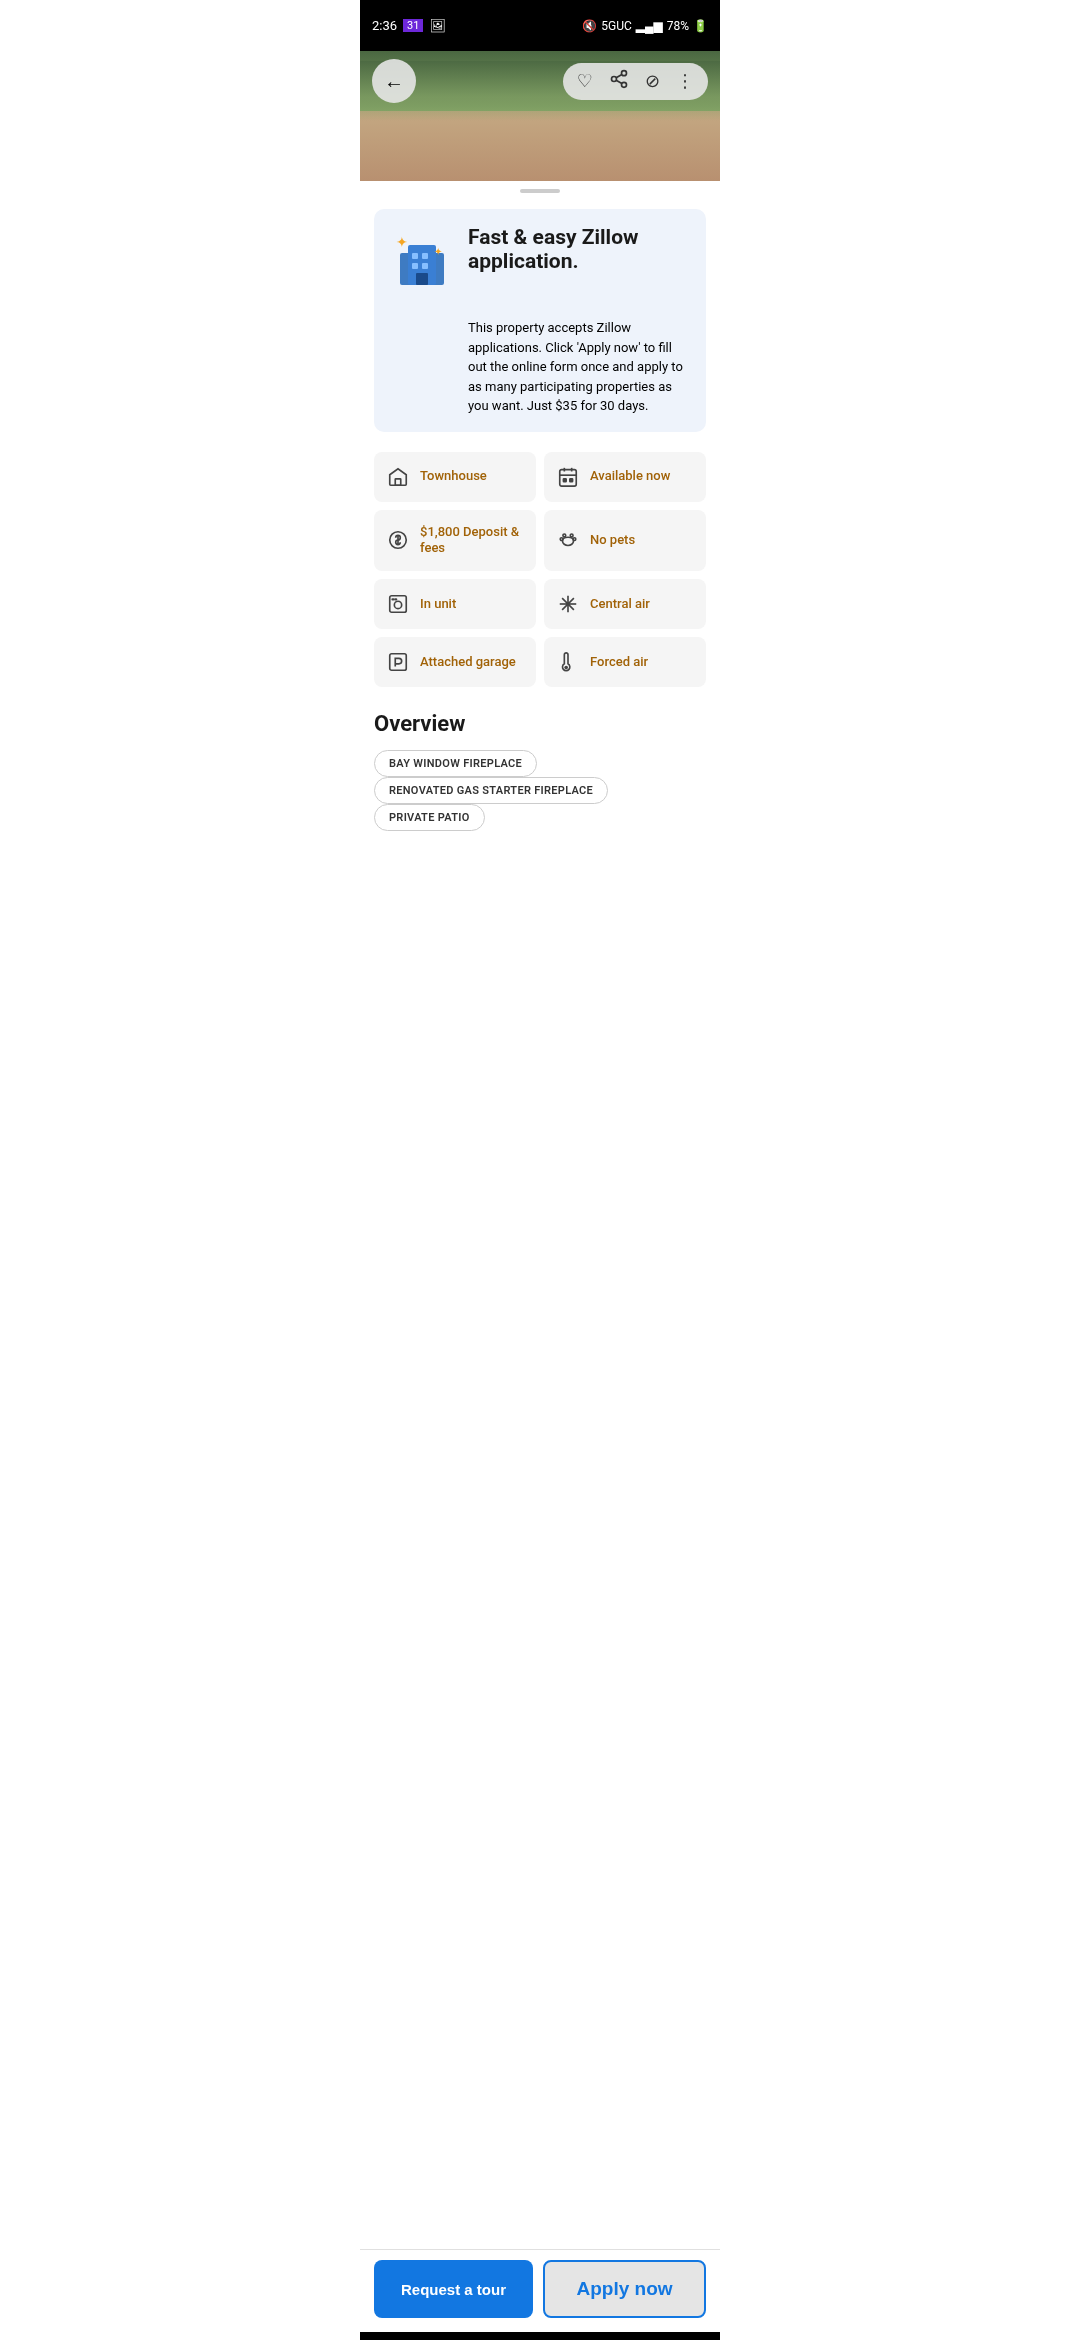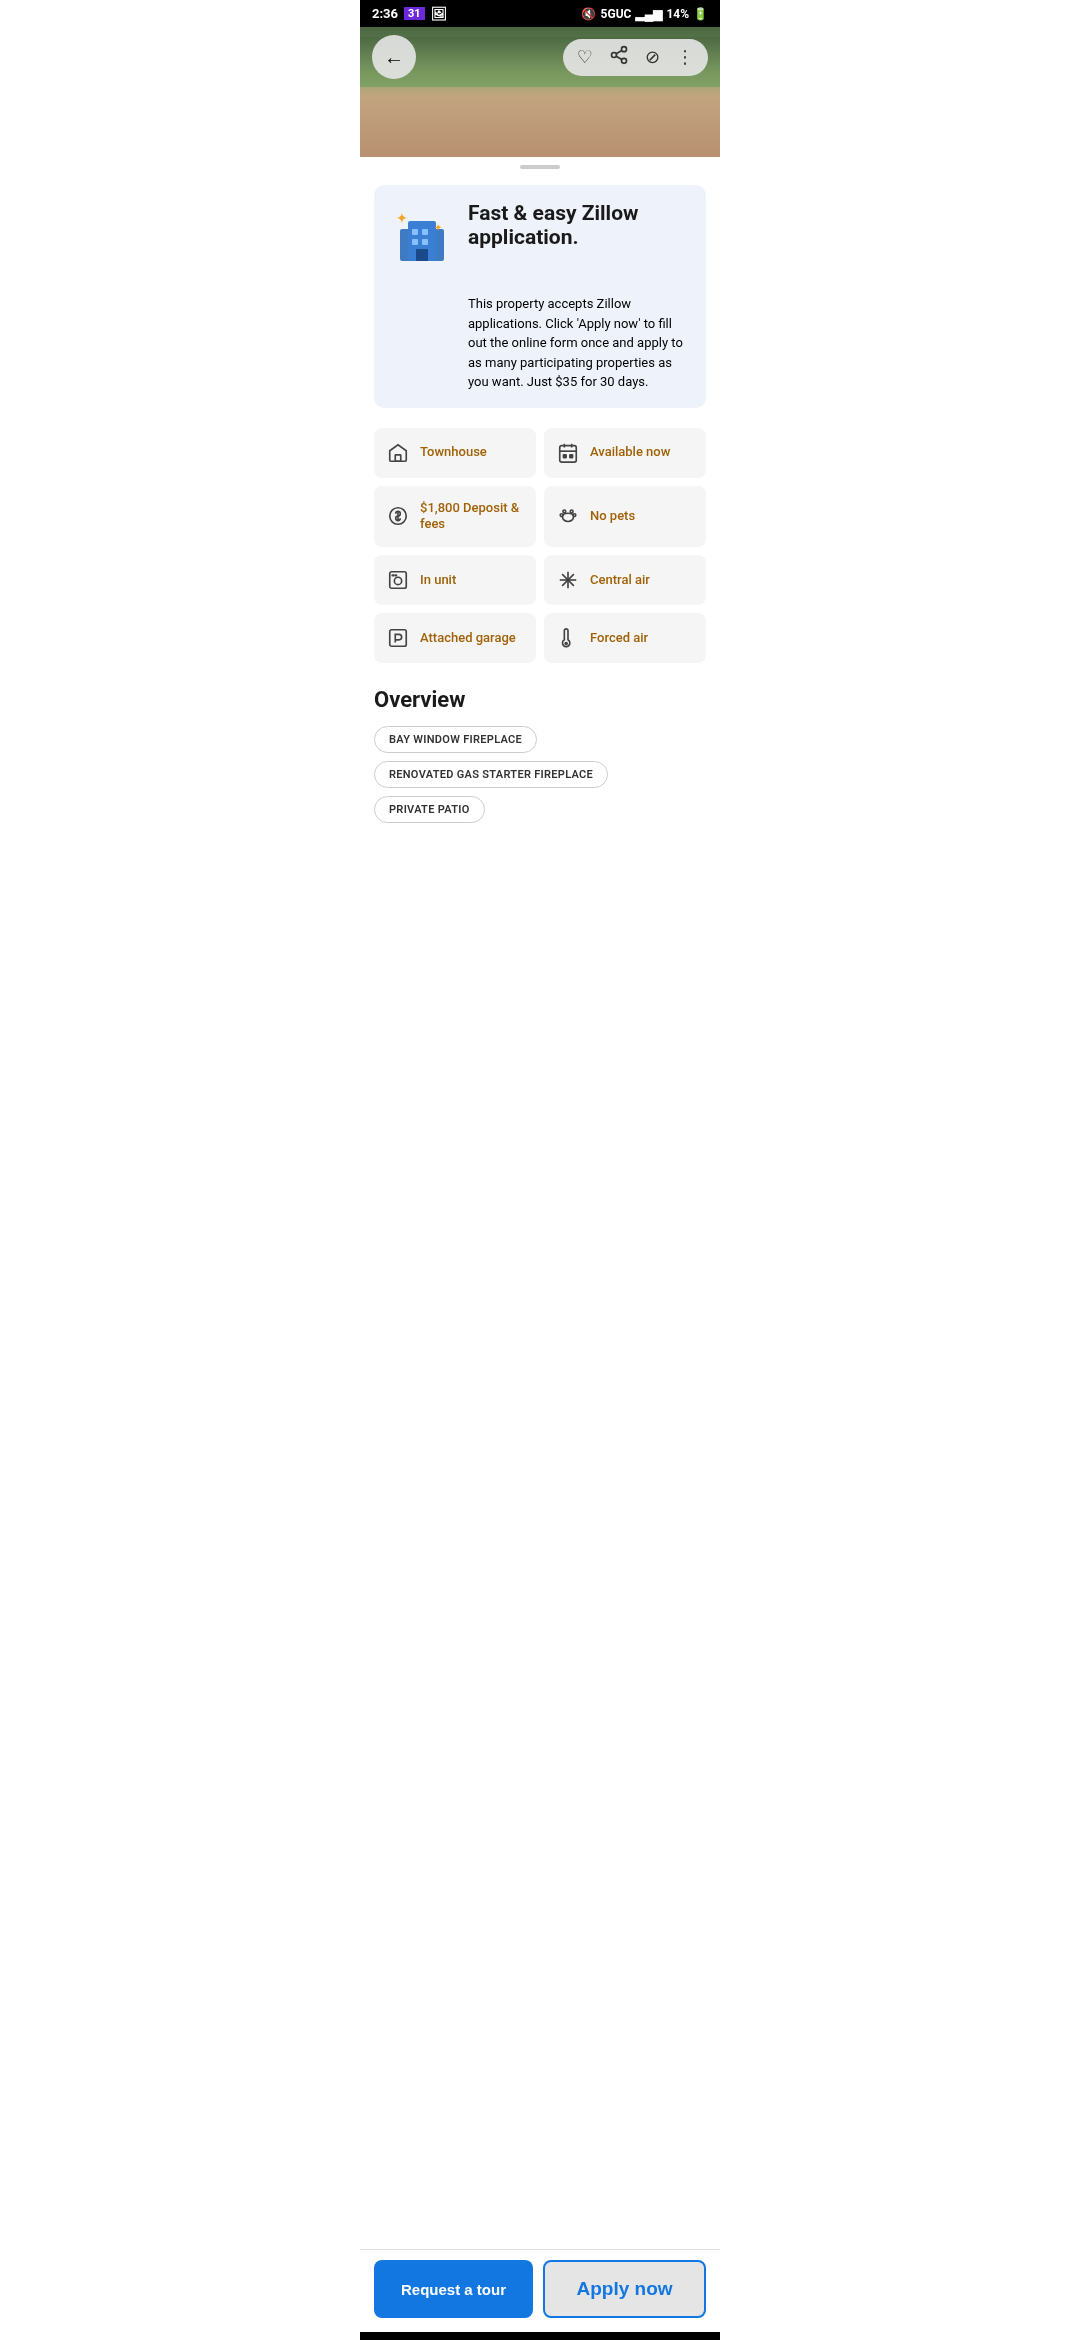--- a/index.html
+++ b/index.html
@@ -14,23 +14,23 @@
       overflow-x: hidden;
     }
 
     
     .status-bar {
       background: #000;
       color: #fff;
       display: flex;
       justify-content: space-between;
       align-items: flex-end;
-      padding: 6px 12px;
+      padding: 18px 12px;
       font-size: 13px;
-      font-weight: 700;
+      font-weight: 400;
     }
     .status-left { display: flex; align-items: center; gap: 6px; }
     .status-right { display: flex; align-items: center; gap: 4px; font-size: 12px; }
 
     
     .header-image {
       width: 100%;
       height: 130px;
       background: linear-gradient(to bottom, #4a6741, #8aab6a, #b5c9a2);
       position: relative;
@@ -167,21 +167,20 @@
     }
     .overview-title {
       font-size: 22px;
       font-weight: 700;
       color: #1a1a1a;
       margin-bottom: 14px;
     }
     .tags-row {
       display: flex;
       flex-wrap: wrap;
-      gap: 8px;
     }
     .tag {
       border: 1px solid #ccc;
       border-radius: 20px;
       padding: 6px 14px;
       font-size: 11px;
       font-weight: 600;
       color: #333;
       letter-spacing: 0.3px;
     }
@@ -228,21 +227,21 @@
 <div class="status-bar">
   <div class="status-left">
     <span>2:36</span>
     <span style="background:#6d28d9;color:#fff;border-radius:0;padding:0 4px;font-size:11px;">31</span>
     <span>🖼</span>
   </div>
   <div class="status-right">
     <span>🔇</span>
     <span>5GUC</span>
     <span>▂▄▆</span>
-    <span>14%</span>
+    <span>78%</span>
     <span>🔋</span>
   </div>
 </div>
 
 <div class="header-image">
   <div style="position:absolute;bottom:0;width:100%;height:70px;background:linear-gradient(to top,#b89070,#c4a882);"></div>
   <div style="position:absolute;top:10px;left:0;right:0;height:60px;background:linear-gradient(to bottom,#4a6741 0%,#7a9960 60%,transparent 100%);opacity:0.7;"></div>
   <div class="header-nav">
     <button class="back-btn">←</button>
     <div class="action-btns">

